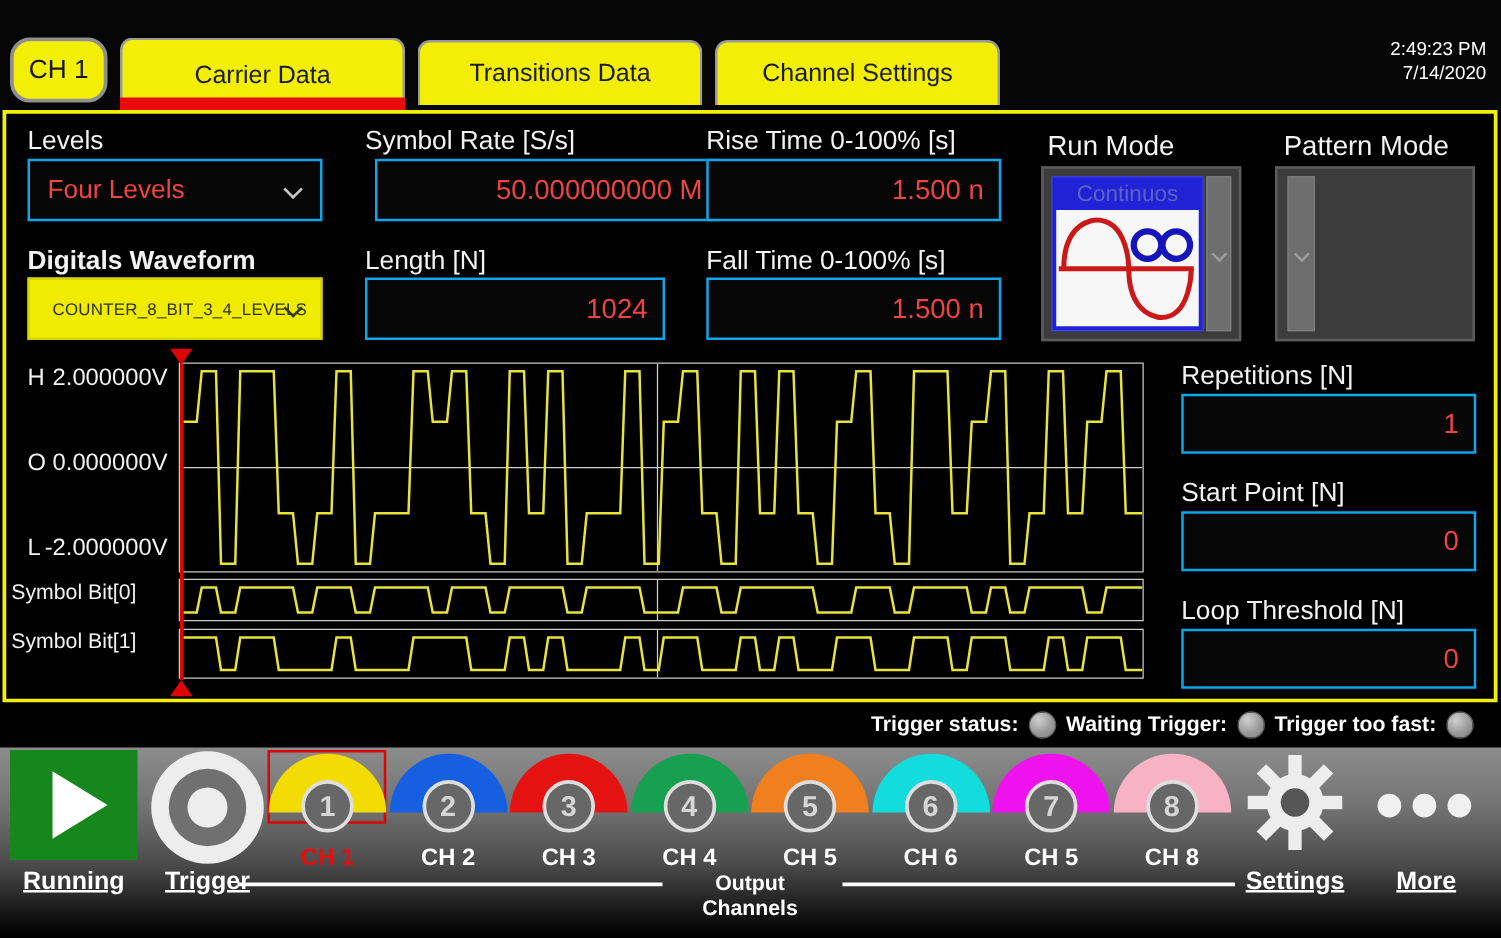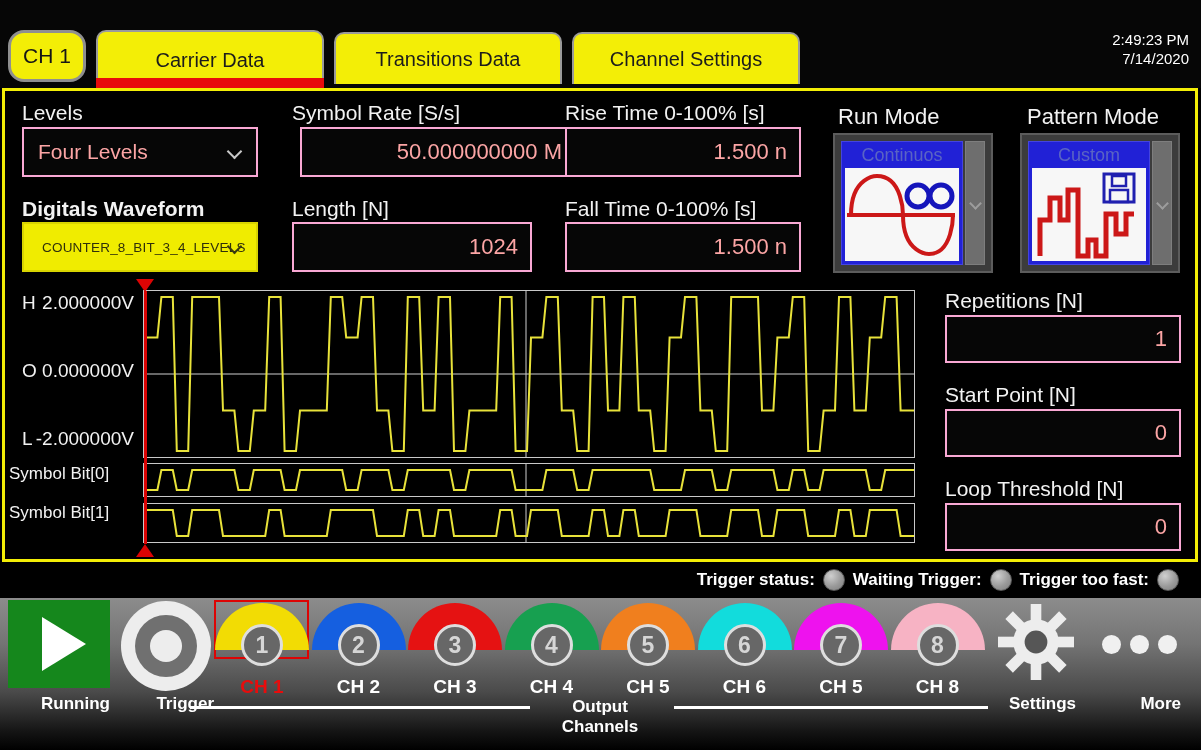--- a/index.html
+++ b/index.html
@@ -20,22 +20,22 @@
   .tab.selected { top:30px; height:58px; }
   .tab-underline { position:absolute; left:-2px; right:-2px; bottom:0; height:10px; background:#e80c0c; }
   .clock { position:absolute; right:12px; top:30px; text-align:right; color:#fff;
            font-size:15px; line-height:19px; }
 
   
   .panel { position:absolute; left:2px; top:88px; width:1196px; height:474px;
            border:3px solid #f3ee06; background:#000; }
   .flabel { position:absolute; color:#f2f2f2; font-size:21px; white-space:nowrap; }
   .flabel.bold { font-weight:bold; }
-  .field { position:absolute; height:50px; background:#060606; border:2px solid #f9a8d4;
-           color:#fca5a5; font-size:22px; display:flex; align-items:center;
+  .field { position:absolute; height:50px; background:#060606; border:2px solid #0ea5e9;
+           color:#ef4444; font-size:22px; display:flex; align-items:center;
            justify-content:flex-end; padding:0 12px; }
   .select { justify-content:flex-start; padding-left:14px; font-size:21px; }
   .chev { display:inline-block; width:11px; height:11px; border-right:2px solid #c8c8c8;
           border-bottom:2px solid #c8c8c8; transform:rotate(45deg); }
   .select .chev { position:absolute; right:16px; top:17px; }
   .yellow-select { background:#f0ec00; border:2px solid #d8d400; color:#30300a;
                    font-size:13.5px; font-weight:normal; letter-spacing:.2px; padding-left:18px; }
   .yellow-select .chev { border-color:#3a3a10; }
 
   
@@ -73,21 +73,21 @@
          background:radial-gradient(circle at 35% 30%, #cfcfcf, #9a9a9a 55%, #7c7c7c); }
 
   
   .bottombar { position:absolute; left:0; top:598px; width:1201px; height:152px;
                background:linear-gradient(180deg,#8c8c8c 0%,#747474 30%,#4a4a4a 62%,#141414 88%,#000 100%); }
   .run-btn { position:absolute; left:8px; top:2px; width:102px; height:88px; background:#15871c;
              display:flex; align-items:center; justify-content:center; }
   .play-tri { width:0; height:0; border-top:27px solid transparent; border-bottom:27px solid transparent;
               border-left:44px solid #fff; margin-left:10px; }
   .trig-btn { position:absolute; left:118px; top:0; width:96px; height:96px; }
-  .bar-label { position:absolute; top:96px; color:#fff; font-size:17px; font-weight:bold; text-align:right; }
+  .bar-label { position:absolute; top:96px; color:#fff; font-size:20px; font-weight:bold; text-align:center;text-decoration:underline; }
   .channel { position:absolute; top:0; width:96px; height:110px; }
   .dome { position:absolute; left:1px; top:5px; width:94px; height:47px; border-radius:94px 94px 0 0; }
   .chcircle { position:absolute; left:27px; top:26px; width:42px; height:42px; border-radius:50%;
               border:3px solid #dedede; background:#676767; display:flex; align-items:center;
               justify-content:center; color:#d6d6d6; font-size:23px; font-weight:bold; }
   .chlabel { position:absolute; left:0; top:78px; width:96px; text-align:center;
              color:#fff; font-size:19px; font-weight:bold; }
   .channel.selected .sel-box { position:absolute; left:0; top:2px; width:95px; height:59px;
                                border:2px solid #dd0404; }
   .channel.selected .chlabel { color:#e80c0c; }
@@ -162,31 +162,20 @@
           </svg>
         </div>
       </div>
       <div class="mode-scroll">
         <span class="chev"></span>
       </div>
     </div>
 
     <div class="flabel" style="left:1022px;top:13px;font-size:22px">Pattern Mode</div>
     <div class="mode-widget" style="left:1015px;top:42px">
-      <div class="mode-img">
-        <div class="mode-title">Custom</div>
-        <div class="mode-art">
-          <svg width="114" height="93" viewBox="0 0 114 93">
-            <path d="M8,88 V52 H18 V30 H28 V52 H36 V22 H46 V88 H56 V72 H64 V88 H74 V46 H84 V66 H94 V46 H102" stroke="#cc1818" stroke-width="5" fill="none"></path>
-            <rect x="72" y="6" width="30" height="28" stroke="#2020b0" stroke-width="3" fill="none"></rect>
-            <rect x="80" y="8" width="14" height="10" stroke="#2020b0" stroke-width="2.5" fill="none"></rect>
-            <rect x="78" y="22" width="18" height="12" stroke="#2020b0" stroke-width="2.5" fill="none"></rect>
-          </svg>
-        </div>
-      </div>
       <div class="mode-scroll">
         <span class="chev"></span>
       </div>
     </div>
 
     <div class="flabel" style="left:940px;top:198px">Repetitions [N]</div>
     <div class="field" style="left:940px;top:224px;width:236px;height:48px">1</div>
 
     <div class="flabel" style="left:940px;top:292px">Start Point [N]</div>
     <div class="field" style="left:940px;top:318px;width:236px;height:48px">0</div>

